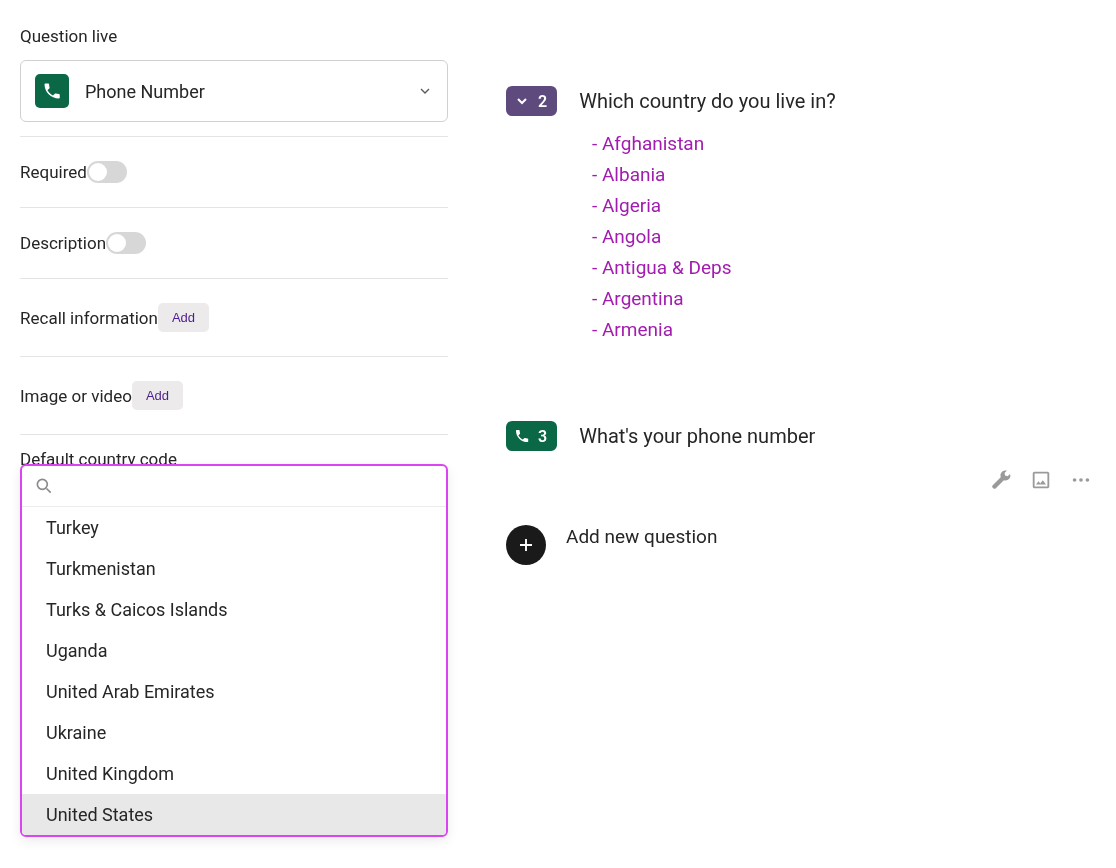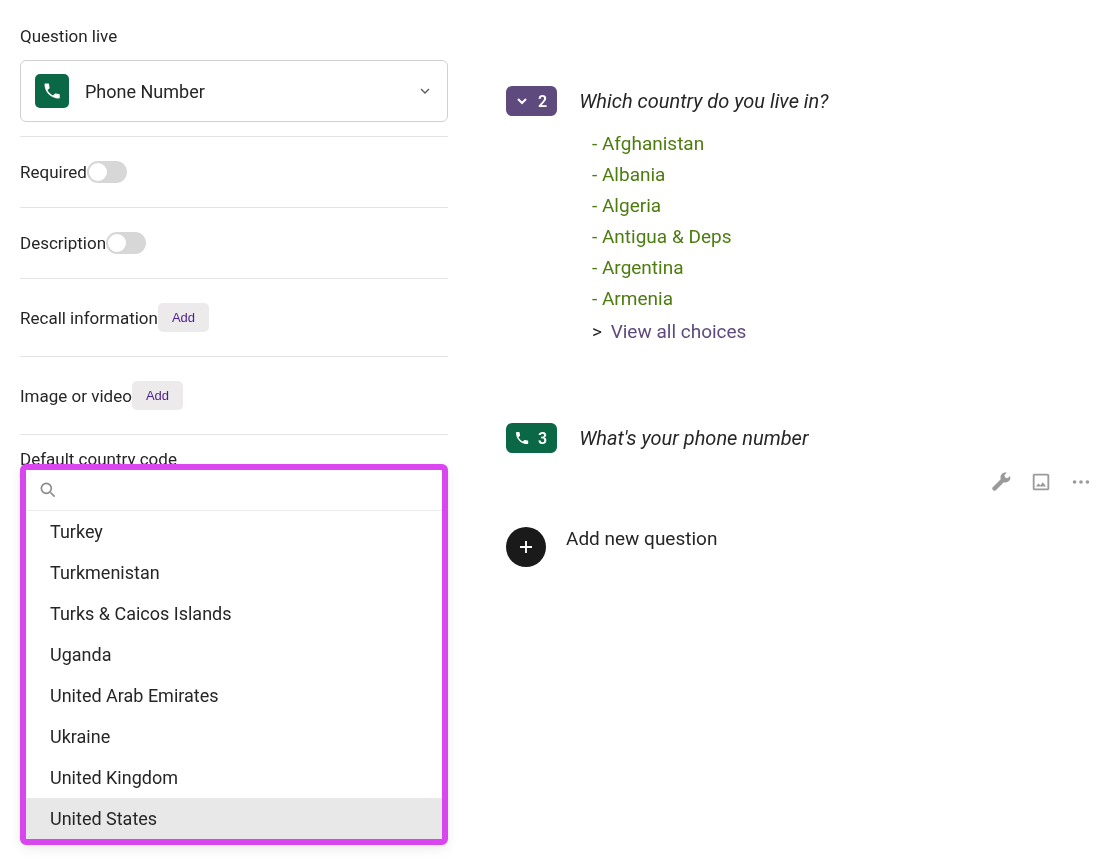--- a/index.html
+++ b/index.html
@@ -92,21 +92,21 @@
       color: #4c1d95;
       border: none;
       cursor: pointer;
     }
     
     .country-dropdown {
       position: absolute;
       left: 20px;
       top: 464px;
       width: 428px;
-      border: 6px solid #d946ef;
+      border: 2px solid #d946ef;
       border-radius: 6px;
       background: #fff;
       box-shadow: 0 4px 12px rgba(0,0,0,0.08);
       overflow: hidden;
     }
     .search-row {
       display: flex;
       align-items: center;
       padding: 10px 10px 10px 12px;
       border-bottom: 1px solid #ececec;
@@ -162,29 +162,28 @@
     .q-badge svg { width: 16px; height: 16px; }
     .q-badge .badge-num {
       color: #fff;
       font-size: 16px;
       font-weight: 600;
       margin-left: 8px;
     }
     .q-title {
       font-size: 20px;
       color: #262627;
-      font-style: italic;
     }
     .choices {
       margin-left: 86px;
       margin-top: 12px;
     }
     .choice-item {
       font-size: 19px;
-      color: #4d7c0f;
+      color: #a21caf;
       padding: 4px 0;
     }
     .choice-item::before {
       content: "-  ";
     }
     .view-all {
       font-size: 19px;
       color: #5e4a7d;
       cursor: pointer;
       padding: 4px 0;
@@ -307,24 +306,24 @@
             <path fill="none" stroke="#fff" stroke-width="3" d="M6 9l6 6 6-6"></path>
           </svg>
         <span class="badge-num">2</span>
       </div>
       <div class="q-title">Which country do you live in?</div>
     </div>
     <div class="choices" id="q2-choices">
         <div class="choice-item">Afghanistan</div>
         <div class="choice-item">Albania</div>
         <div class="choice-item">Algeria</div>
+        <div class="choice-item">Angola</div>
         <div class="choice-item">Antigua &amp; Deps</div>
         <div class="choice-item">Argentina</div>
         <div class="choice-item">Armenia</div>
-        <div class="view-all"><span class="gt">&gt;</span> View all choices</div>
       </div>
   </div>
 
   <div class="question-block question3-wrap">
     <div class="question-header">
       <div class="q-badge green">
         <svg viewBox="0 0 24 24">
             <path fill="#fff" d="M6.6 10.8c1.4 2.8 3.8 5.1 6.6 6.6l2.2-2.2c.3-.3.7-.4 1.1-.2 1.2.4 2.5.6 3.8.6.6 0 1 .4 1 1v3.5c0 .6-.4 1-1 1C10.6 21 3 13.4 3 4c0-.6.4-1 1-1h3.5c.6 0 1 .4 1 1 0 1.3.2 2.6.6 3.8.1.4 0 .8-.3 1.1L6.6 10.8z"></path>
           </svg>
         <span class="badge-num">3</span>

